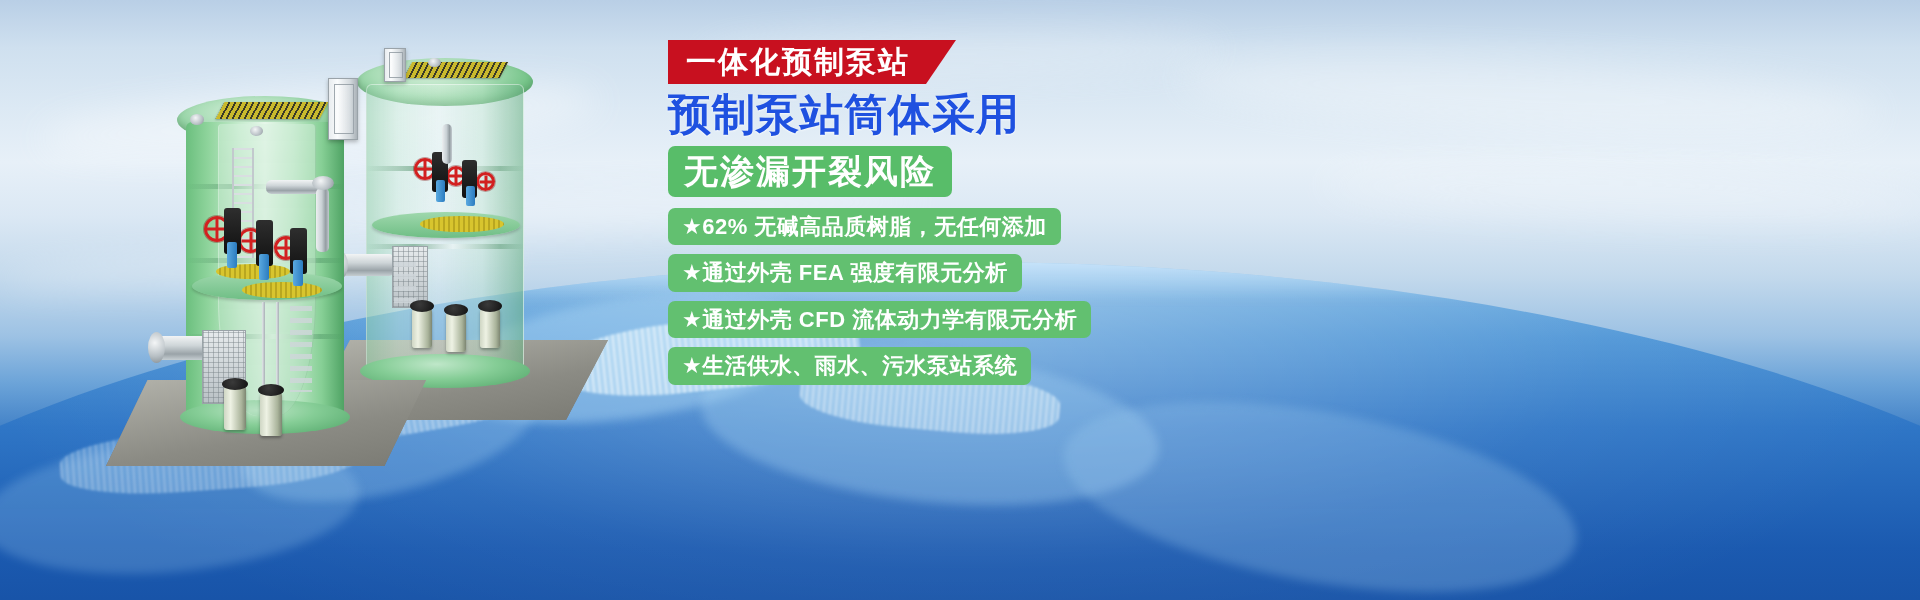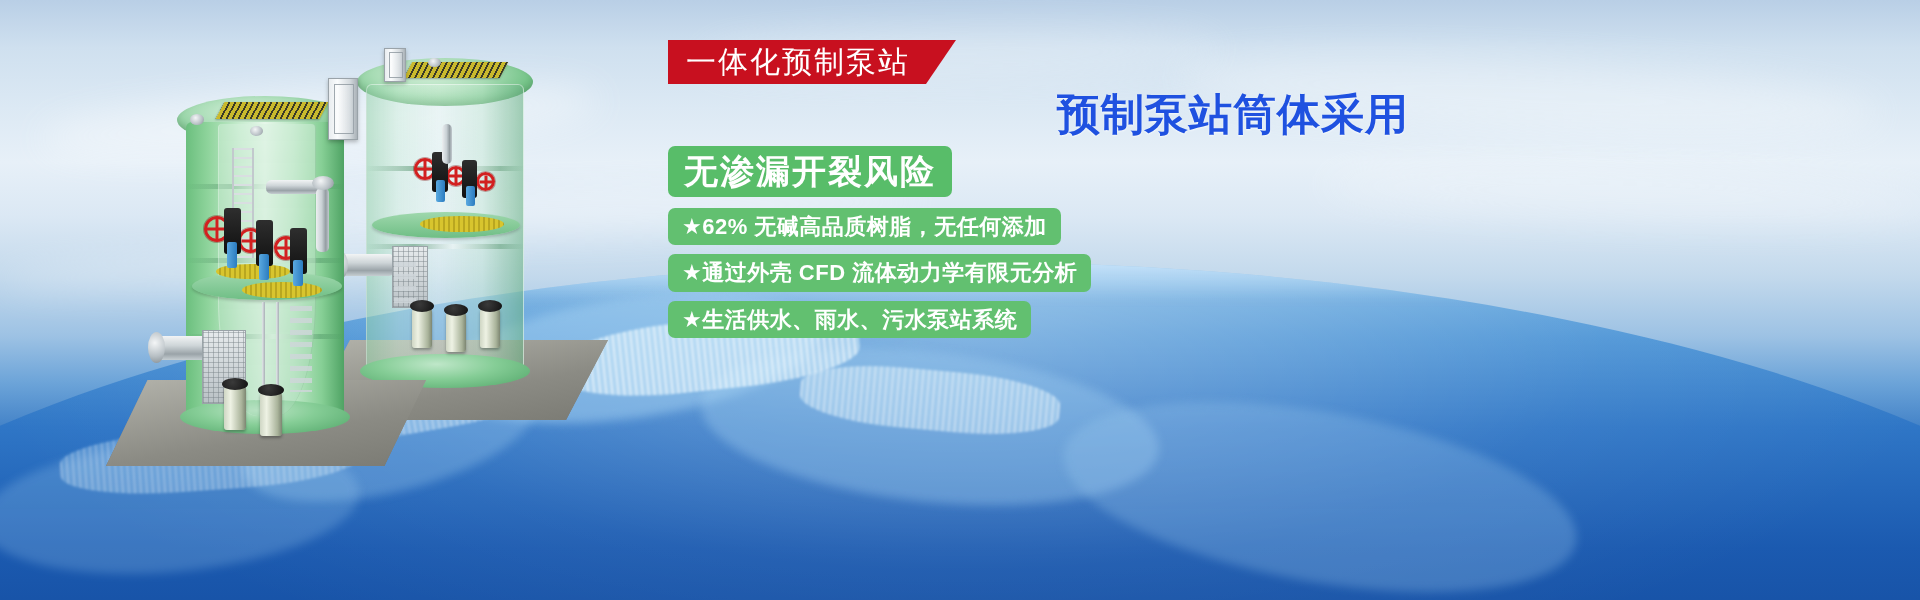--- a/index.html
+++ b/index.html
@@ -224,31 +224,30 @@
     background:repeating-linear-gradient(180deg,#cfd6da 0 5px, rgba(0,0,0,0) 5px 12px);
     opacity:.8;
   }
 
   
   .copy { position:absolute; left:668px; top:40px; width:1130px; }
 
   .tag {
     display:inline-block; position:relative;
     background:#c8101f; color:#fff;
-    font-size:30px; font-weight:normal; letter-spacing:2px;
+    font-size:30px; font-weight:bold; letter-spacing:2px;
     padding:7px 46px 7px 18px; line-height:1;
     clip-path:polygon(0 0, 100% 0, calc(100% - 30px) 100%, 0 100%);
   }
 
   .head-blue {
     margin-top:6px;
     color:#1f51e0; font-size:43px; font-weight:bold; letter-spacing:1px;
     line-height:1.12;
     text-shadow:0 1px 2px rgba(255,255,255,.75);
-    text-align:center;
   }
   .head-red {
     color:#cf1020; font-size:43px; font-weight:bold; letter-spacing:1px;
     line-height:1.12;
     text-shadow:0 1px 2px rgba(255,255,255,.75);
   }
 
   .pill-hero {
     display:inline-block; margin-top:8px;
     background:#58bd69; color:#fff;
@@ -410,20 +409,23 @@
     <div class="head-blue">预制泵站筒体采用</div>
 
 
     <div class="pill-hero">无渗漏开裂风险</div>
 
     <div class="bullets">
       <span class="pill-row">
         <span class="pill">★62% 无碱高品质树脂，无任何添加</span>
       </span>
       <span class="pill-row">
+        <span class="pill">★通过外壳 FEA 强度有限元分析</span>
+      </span>
+      <span class="pill-row">
         <span class="pill">★通过外壳 CFD 流体动力学有限元分析</span>
       </span>
       <span class="pill-row">
         <span class="pill">★生活供水、雨水、污水泵站系统</span>
       </span>
     </div>
   </div>
 </div>
 
 </body></html>

